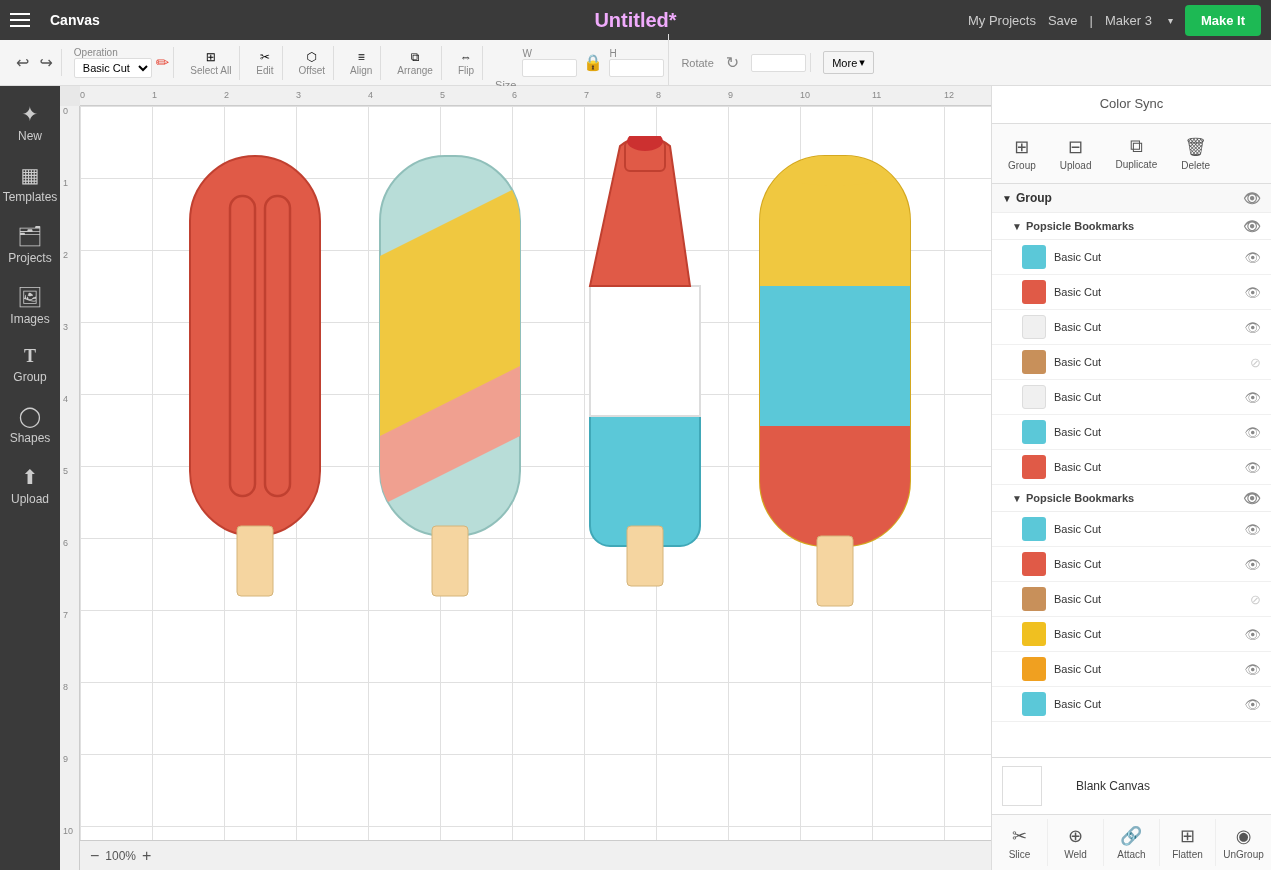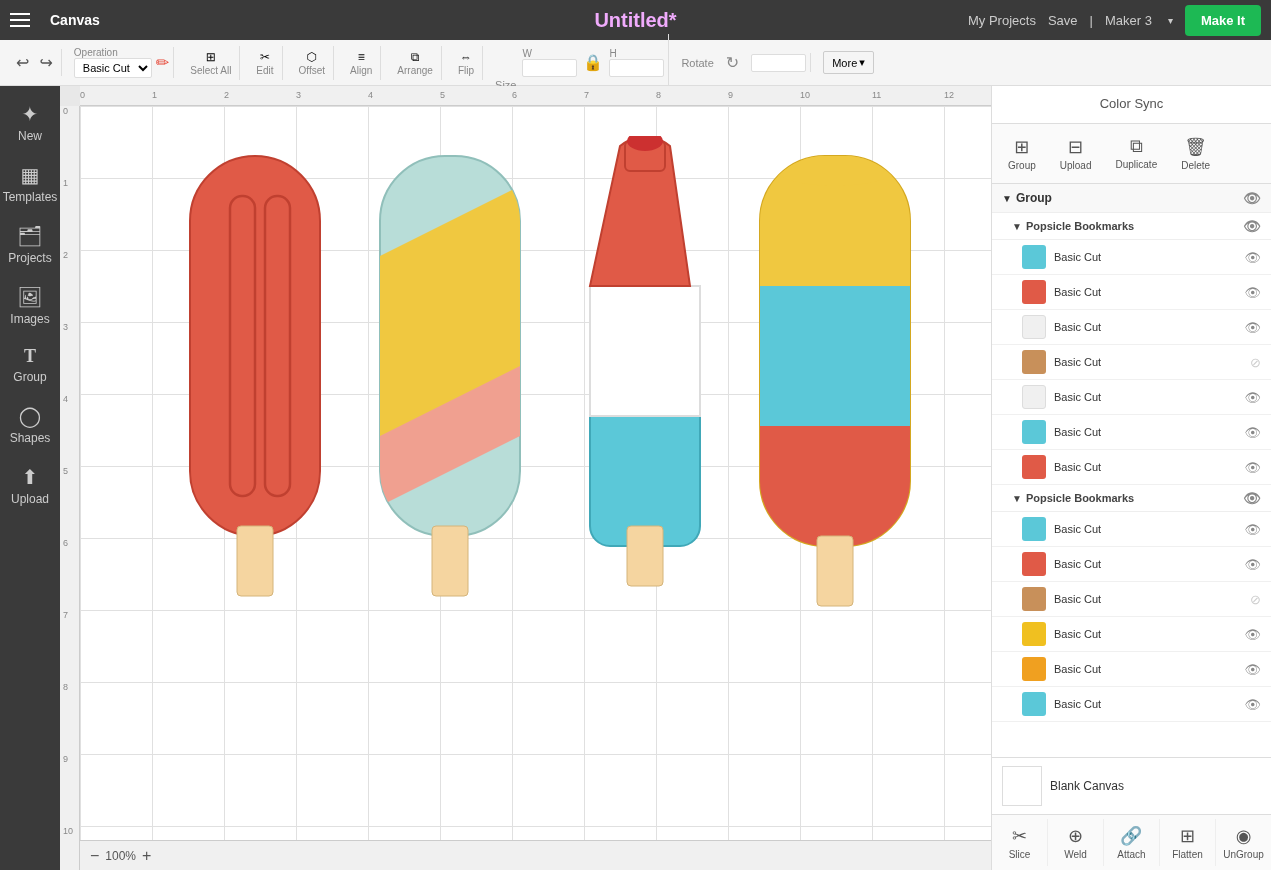--- a/index.html
+++ b/index.html
@@ -271,20 +271,21 @@
     .blank-canvas-thumb {
       width: 40px;
       height: 40px;
       border: 1px solid #ddd;
       background: white;
       flex-shrink: 0;
     }
     .blank-canvas-label {
       font-size: 12px;
       color: #333;
+      margin-left: 26px;
     }
 
     
     #bottom-tools {
       display: flex;
       border-top: 1px solid #ddd;
       padding: 4px 0;
       background: #fafafa;
     }
     .bottom-tool {

